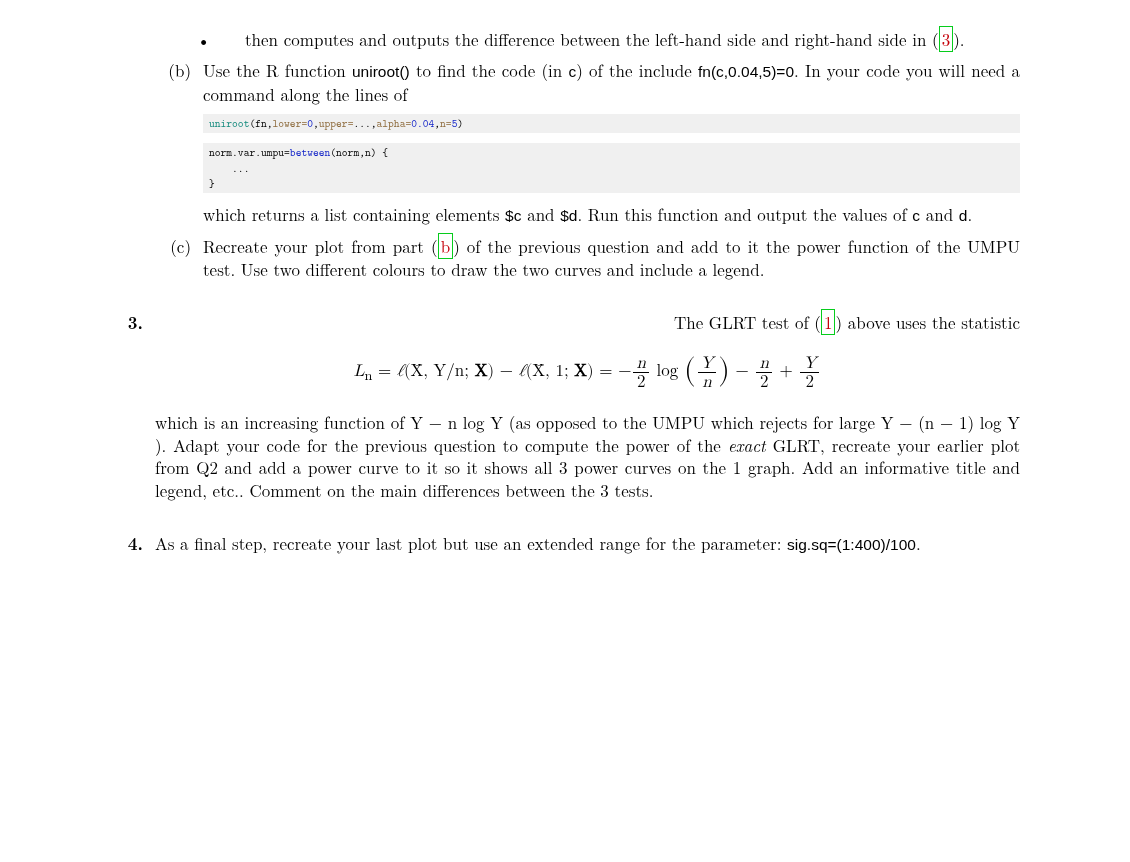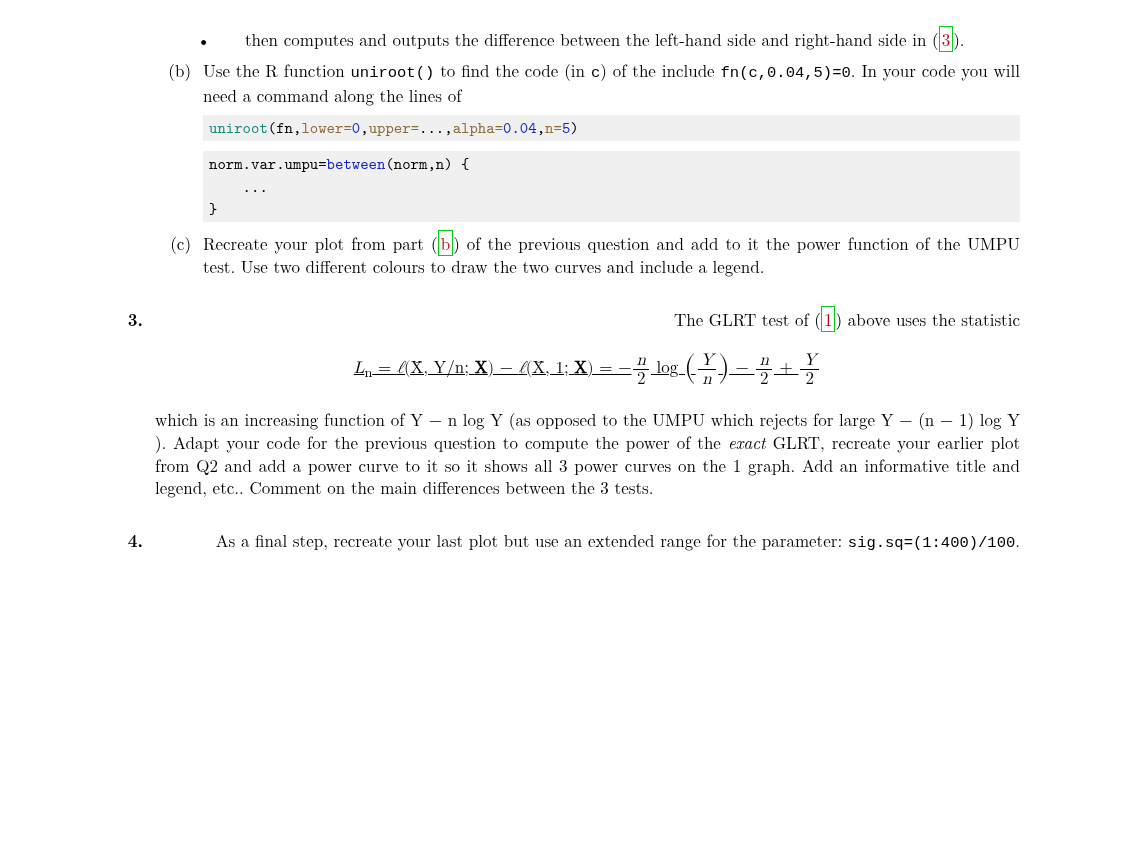--- a/index.html
+++ b/index.html
@@ -14,28 +14,28 @@
   .page {
     width: 1130px;
     height: 862px;
     box-sizing: border-box;
     padding: 28px 110px 0 95px;
     text-align: justify;
   }
   .codebox {
     background: #f0f0f0;
     font-family: "Latin Modern Mono", "Courier New", monospace;
-    font-size: 16px;
+    font-size: 11px;
     padding: 2px 6px;
     margin: 4px 0 10px 0;
     line-height: 1.4;
     text-align: left;
   }
   .tt {
-    font-family: Liberation Mono, monospace;
+    font-family: Liberation Sans, sans-serif;
     font-size: 15.5px;
   }
   .kw-blue { color: #1324c8; }
   .kw-teal { color: #138a7d; }
   .kw-brown { color: #8d6a3b; }
   .item-row { display: flex; flex-direction: row; }
   .lbl-bullet { min-width: 48px; padding-left: 12px; }
   .lbl-alpha { min-width: 48px; text-align: right; padding-right: 12px; }
   .lbl-num { min-width: 48px; text-align: right; padding-right: 12px; font-weight: bold; }
   .content { flex: 1; }
@@ -47,21 +47,20 @@
     border: 0.8px solid #06cc1c;
     padding: 0 2px;
     border-radius: 0px;
   }
   p { margin: 0 0 8px 0; }
   .math {
     text-align: center;
     font-family: "Latin Modern Math", Georgia, serif;
     font-style: italic;
     margin: 18px 0;
-    text-decoration: underline;
   }
   .math .up { font-style: normal; }
   .frac {
     display: inline-block;
     vertical-align: middle;
     text-align: center;
     font-style: italic;
     line-height: 1.05;
     margin: 0 2px;
   }
@@ -91,20 +90,23 @@
         <span>Use the R function </span><span class="tt">uniroot()</span><span> to find the code (in </span><span class="tt">c</span><span>) of the include </span><span class="tt">fn(c,0.04,5)=0</span><span>. In your code you will need a command along the lines of</span>
       </p>
       <div class="codebox">
         <span class="kw-teal">uniroot</span><span>(fn,</span><span class="kw-brown">lower=</span><span class="kw-blue">0</span><span>,</span><span class="kw-brown">upper=</span><span>...,</span><span class="kw-brown">alpha=</span><span class="kw-blue">0.04</span><span>,</span><span class="kw-brown">n=</span><span class="kw-blue">5</span><span>)</span>
       </div>
       <div class="codebox">
         <div><span>norm.var.umpu=</span><span class="kw-blue">between</span><span>(norm,n) {</span></div>
         <div style="white-space:pre">    ...</div>
         <div>}</div>
       </div>
+      <p>
+        <span>which returns a list containing elements </span><span class="tt">$c</span><span> and </span><span class="tt">$d</span><span>. Run this function and output the values of </span><span class="tt">c</span><span> and </span><span class="tt">d</span><span>.</span>
+      </p>
     </div>
   </div>
 
   <div class="item-row indent-a">
     <div class="lbl-alpha">(c)</div>
     <div class="content">
       <p>
         <span>Recreate your plot from part (</span><span class="reflink">b</span><span>) of the previous question and add to it the power function of the UMPU test. Use two different colours to draw the two curves and include a legend.</span>
       </p>
     </div>
@@ -127,19 +129,19 @@
         <span>which is an increasing function of Y − n log Y (as opposed to the UMPU which rejects for large Y − (n − 1) log Y ). Adapt your code for the previous question to compute the power of the </span><i>exact</i><span> GLRT, recreate your earlier plot from Q2 and add a power curve to it so it shows all 3 power curves on the 1 graph. Add an informative title and legend, etc.. Comment on the main differences between the 3 tests.</span>
       </p>
     </div>
   </div>
 
   <div class="sec-gap"></div>
 
   <div class="item-row indent-n">
     <div class="lbl-num">4.</div>
     <div class="content">
-      <p style="text-align:right">
+      <p style="text-align:left">
         <span>As a final step, recreate your last plot but use an extended range for the parameter: </span><span class="tt">sig.sq=(1:400)/100</span><span>.</span>
       </p>
     </div>
   </div>
 
 </div>
 
 </body></html>

